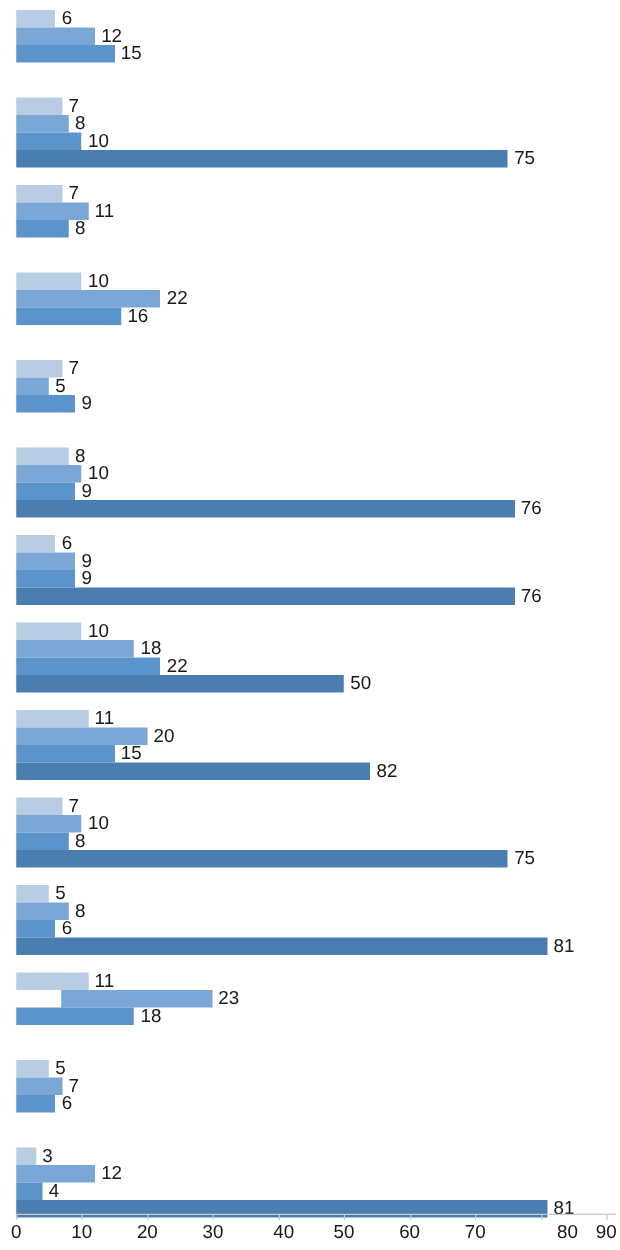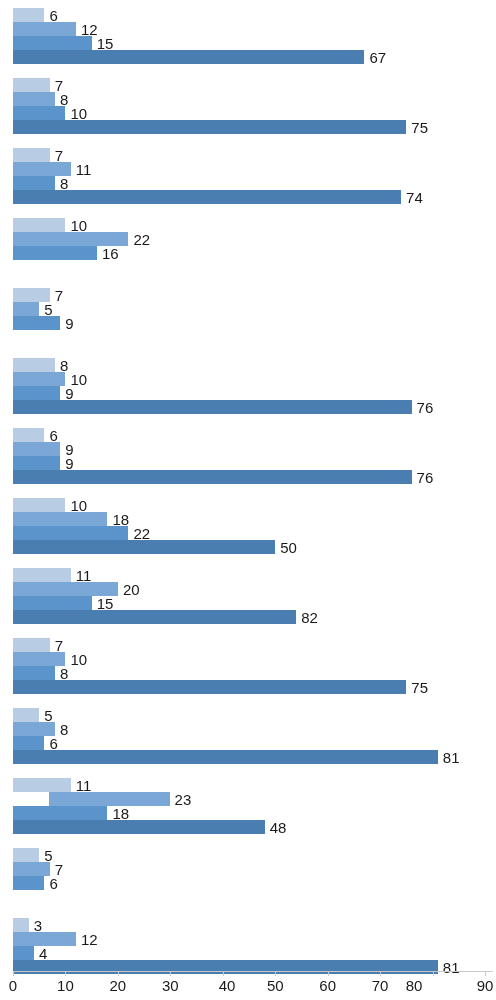--- a/index.html
+++ b/index.html
@@ -95,24 +95,20 @@
           <span class="bar-value">6</span>
         </div>
         <div class="bar-row" style="top: 14px; width: 62.9333px;">
           <span class="bar-rect" style="width: 100%; background: rgb(123, 167, 215);"></span>
           <span class="bar-value">12</span>
         </div>
         <div class="bar-row" style="top: 28px; width: 78.6667px;">
           <span class="bar-rect" style="width: 100%; background: rgb(91, 147, 203);"></span>
           <span class="bar-value">15</span>
         </div>
-        <div class="bar-row" style="top: 42px; width: 351.378px;">
-          <span class="bar-rect" style="width: 100%; background: rgb(74, 126, 176);"></span>
-          <span class="bar-value">67</span>
-        </div>
       </div>
       <div class="bar-group" style="top: 78px;">
         <div class="bar-row" style="top: 0px; width: 36.7111px;">
           <span class="bar-rect" style="width: 100%; background: rgb(184, 204, 228);"></span>
           <span class="bar-value">7</span>
         </div>
         <div class="bar-row" style="top: 14px; width: 41.9556px;">
           <span class="bar-rect" style="width: 100%; background: rgb(123, 167, 215);"></span>
           <span class="bar-value">8</span>
         </div>
@@ -131,24 +127,20 @@
           <span class="bar-value">7</span>
         </div>
         <div class="bar-row" style="top: 14px; width: 57.6889px;">
           <span class="bar-rect" style="width: 100%; background: rgb(123, 167, 215);"></span>
           <span class="bar-value">11</span>
         </div>
         <div class="bar-row" style="top: 28px; width: 41.9556px;">
           <span class="bar-rect" style="width: 100%; background: rgb(91, 147, 203);"></span>
           <span class="bar-value">8</span>
         </div>
-        <div class="bar-row" style="top: 42px; width: 388.089px;">
-          <span class="bar-rect" style="width: 100%; background: rgb(74, 126, 176);"></span>
-          <span class="bar-value">74</span>
-        </div>
       </div>
       <div class="bar-group" style="top: 218px;">
         <div class="bar-row" style="top: 0px; width: 52.4444px;">
           <span class="bar-rect" style="width: 100%; background: rgb(184, 204, 228);"></span>
           <span class="bar-value">10</span>
         </div>
         <div class="bar-row" style="top: 14px; width: 115.378px;">
           <span class="bar-rect" style="width: 100%; background: rgb(123, 167, 215);"></span>
           <span class="bar-value">22</span>
         </div>
@@ -284,24 +276,20 @@
           <span class="bar-rect" style="width: 100%; background: rgb(184, 204, 228);"></span>
           <span class="bar-value">11</span>
         </div>
         <div class="bar-row" style="top: 14px; width: 120.622px; padding-left: 36px;">
           <span class="bar-rect" style="width: 100%; background: rgb(123, 167, 215);"></span>
           <span class="bar-value">23</span>
         </div>
         <div class="bar-row" style="top: 28px; width: 94.4px;">
           <span class="bar-rect" style="width: 100%; background: rgb(91, 147, 203);"></span>
           <span class="bar-value">18</span>
-        </div>
-        <div class="bar-row" style="top: 42px; width: 251.733px;">
-          <span class="bar-rect" style="width: 100%; background: rgb(74, 126, 176);"></span>
-          <span class="bar-value">48</span>
         </div>
       </div>
       <div class="bar-group" style="top: 848px;">
         <div class="bar-row" style="top: 0px; width: 26.2222px;">
           <span class="bar-rect" style="width: 100%; background: rgb(184, 204, 228);"></span>
           <span class="bar-value">5</span>
         </div>
         <div class="bar-row" style="top: 14px; width: 36.7111px;">
           <span class="bar-rect" style="width: 100%; background: rgb(123, 167, 215);"></span>
           <span class="bar-value">7</span>
@@ -343,18 +331,18 @@
       <div class="x-tick-label" style="left: 170.333px;">30</div>
       <div class="x-tick-mark" style="left: 222.778px;"></div>
       <div class="x-tick-label" style="left: 227px;">40</div>
       <div class="x-tick-mark" style="left: 275.222px;"></div>
       <div class="x-tick-label" style="left: 275.222px;">50</div>
       <div class="x-tick-mark" style="left: 327.667px;"></div>
       <div class="x-tick-label" style="left: 327.667px;">60</div>
       <div class="x-tick-mark" style="left: 380.111px;"></div>
       <div class="x-tick-label" style="left: 380.111px;">70</div>
       <div class="x-tick-mark" style="left: 432.556px;"></div>
-      <div class="x-tick-label" style="left: 414px;">80</div>
+      <div class="x-tick-label" style="left: 454px;">80</div>
       <div class="x-tick-mark" style="left: 485px;"></div>
       <div class="x-tick-label" style="left: 485px;">90</div>
     </div>
 
 </div>
 
 </body></html>

